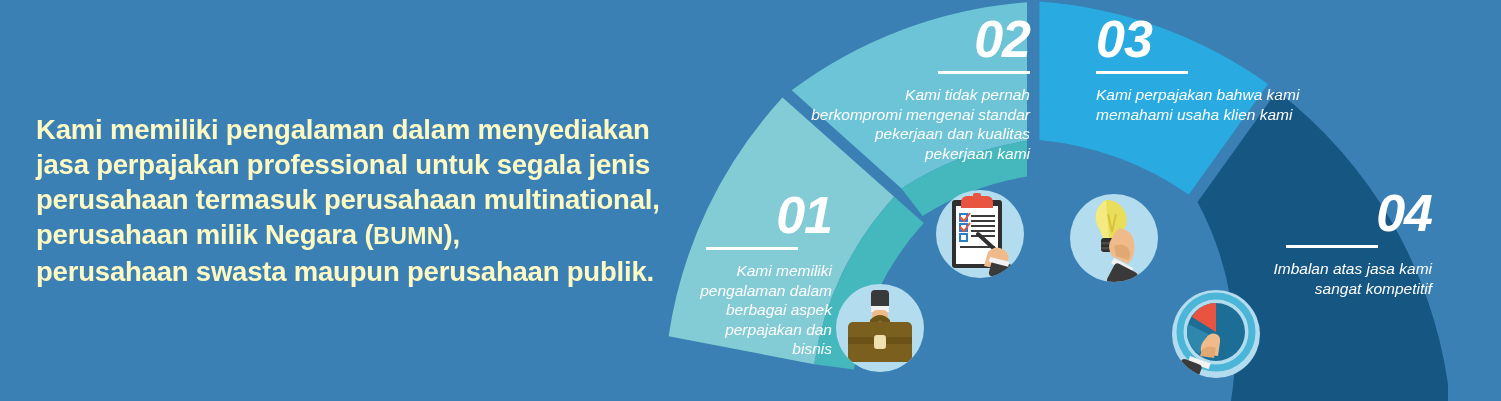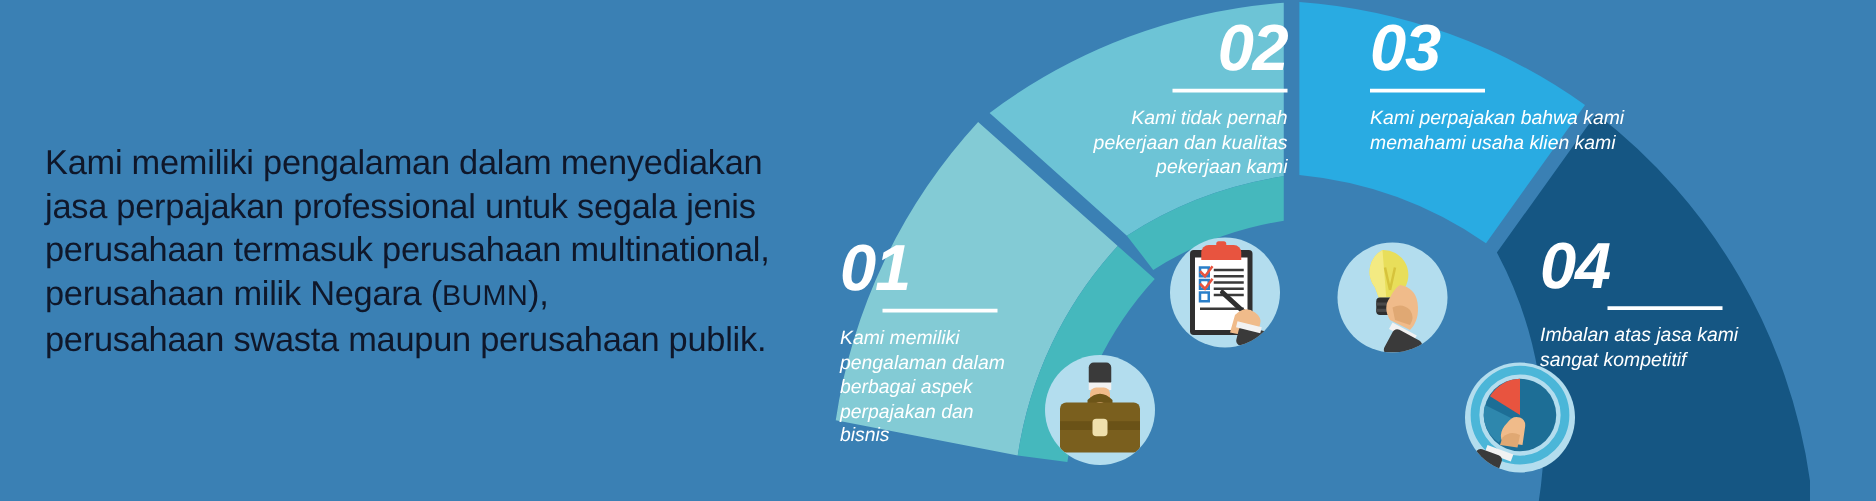--- a/index.html
+++ b/index.html
@@ -18,24 +18,24 @@
     height: 401px;
     background: #3a80b4;
     overflow: hidden;
   }
   
   #intro {
     position: absolute;
     left: 36px;
     top: 112px;
     width: 620px;
-    color: #0f172a;
+    color: #fef9c3;
     font-size: 27.5px;
     line-height: 35px;
-    font-weight: 400;
+    font-weight: 700;
     letter-spacing: -0.2px;
   }
   #intro .ln { display: block; white-space: nowrap; }
   #intro .acr { font-size: 23px; letter-spacing: 0.3px; }
 
   
   #fan {
     position: absolute;
     left: 0;
     top: 0;
@@ -61,33 +61,33 @@
     margin: 7px 0 7px 0;
   }
   .seg-body {
     font-size: 15.5px;
     line-height: 19.5px;
     font-weight: 400;
     margin-top: 11px;
   }
 
   
-  #t01 { left: 672px; top: 190px; width: 160px; text-align: left; }
+  #t01 { left: 672px; top: 190px; width: 160px; text-align: right; }
   #t01 .seg-rule { width: 92px; margin-left: auto; margin-right: auto; }
 
   
   #t02 { left: 782px; top: 14px; width: 248px; text-align: right; }
   #t02 .seg-rule { width: 92px; margin-left: auto; margin-right: 0; }
 
   
   #t03 { left: 1096px; top: 14px; width: 260px; text-align: left; }
   #t03 .seg-rule { width: 92px; margin-left: 0; margin-right: auto; }
 
   
-  #t04 { left: 1232px; top: 188px; width: 200px; text-align: left; }
+  #t04 { left: 1232px; top: 188px; width: 200px; text-align: right; }
   #t04 .seg-rule { width: 92px; margin-left: auto; margin-right: auto; }
 
   
   .badge {
     position: absolute;
     border-radius: 50%;
     background: #b3ddee;
     overflow: hidden;
   }
   #icon01 { left: 836px; top: 284px; width: 88px; height: 88px; }
@@ -158,20 +158,21 @@
       <div>perpajakan dan</div>
       <div>bisnis</div>
     </div>
   </div>
 
   <div class="seg-text" id="t02">
     <div class="seg-num">02</div>
     <div class="seg-rule"></div>
     <div class="seg-body">
       <div>Kami tidak pernah</div>
+      <div>berkompromi mengenai standar</div>
       <div>pekerjaan dan kualitas</div>
       <div>pekerjaan kami</div>
     </div>
   </div>
 
   <div class="seg-text" id="t03">
     <div class="seg-num">03</div>
     <div class="seg-rule"></div>
     <div class="seg-body">
       <div>Kami perpajakan bahwa kami</div>

